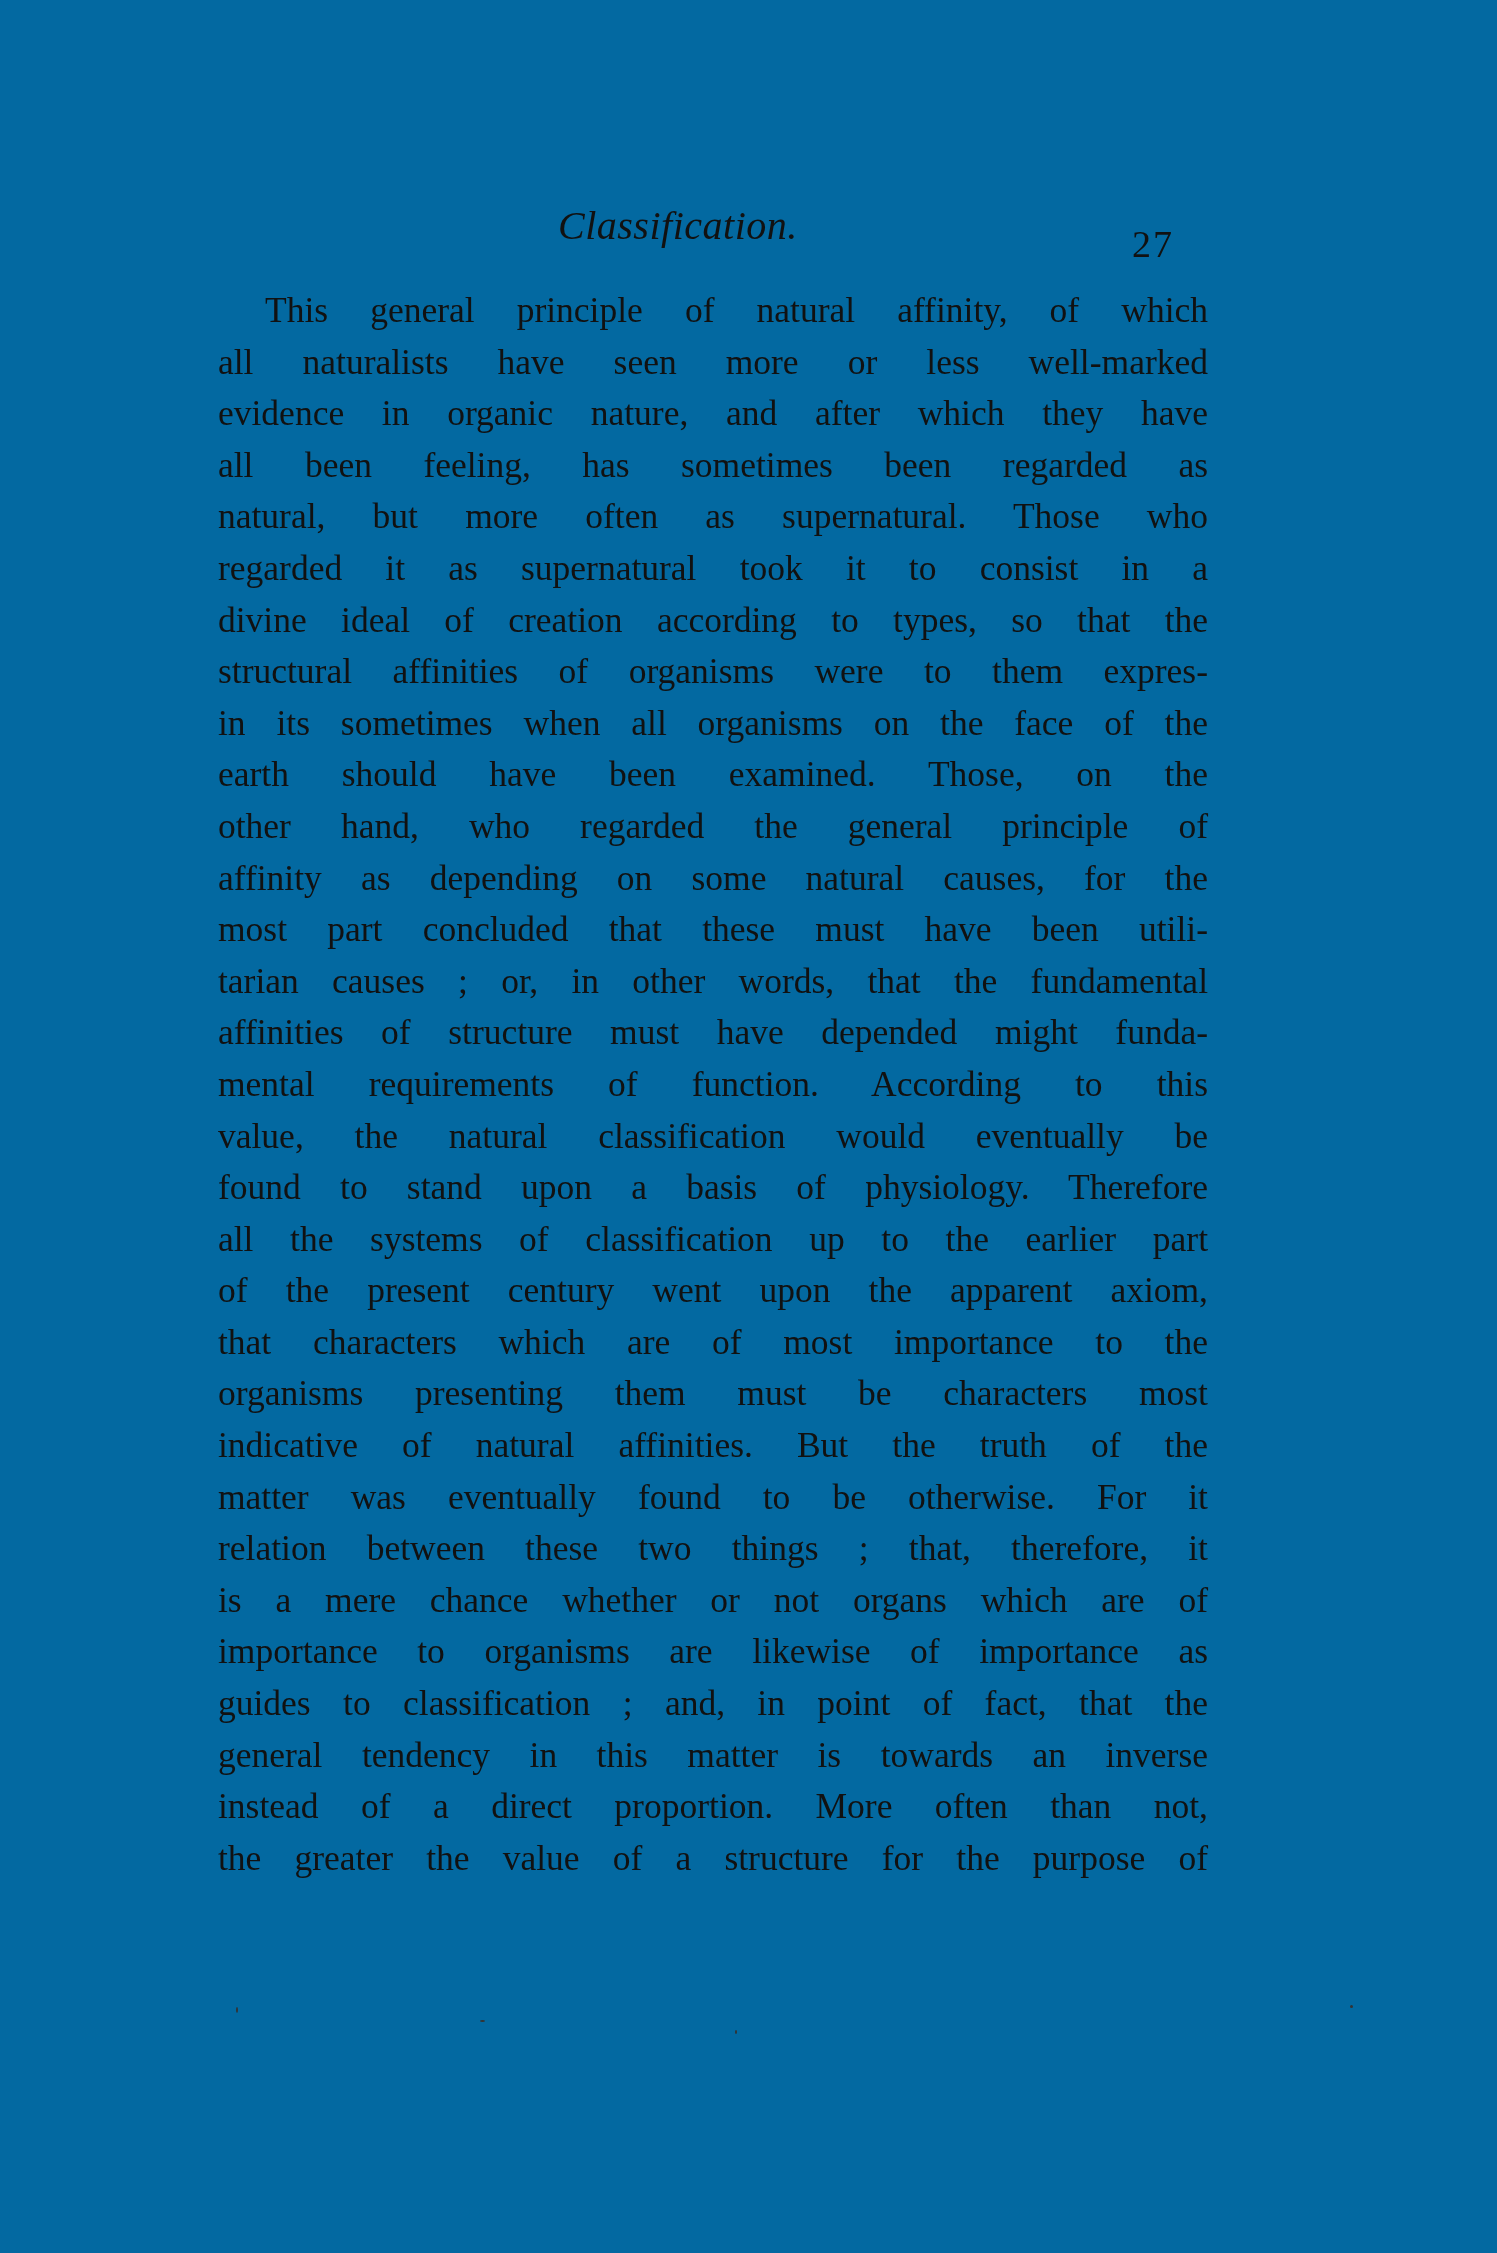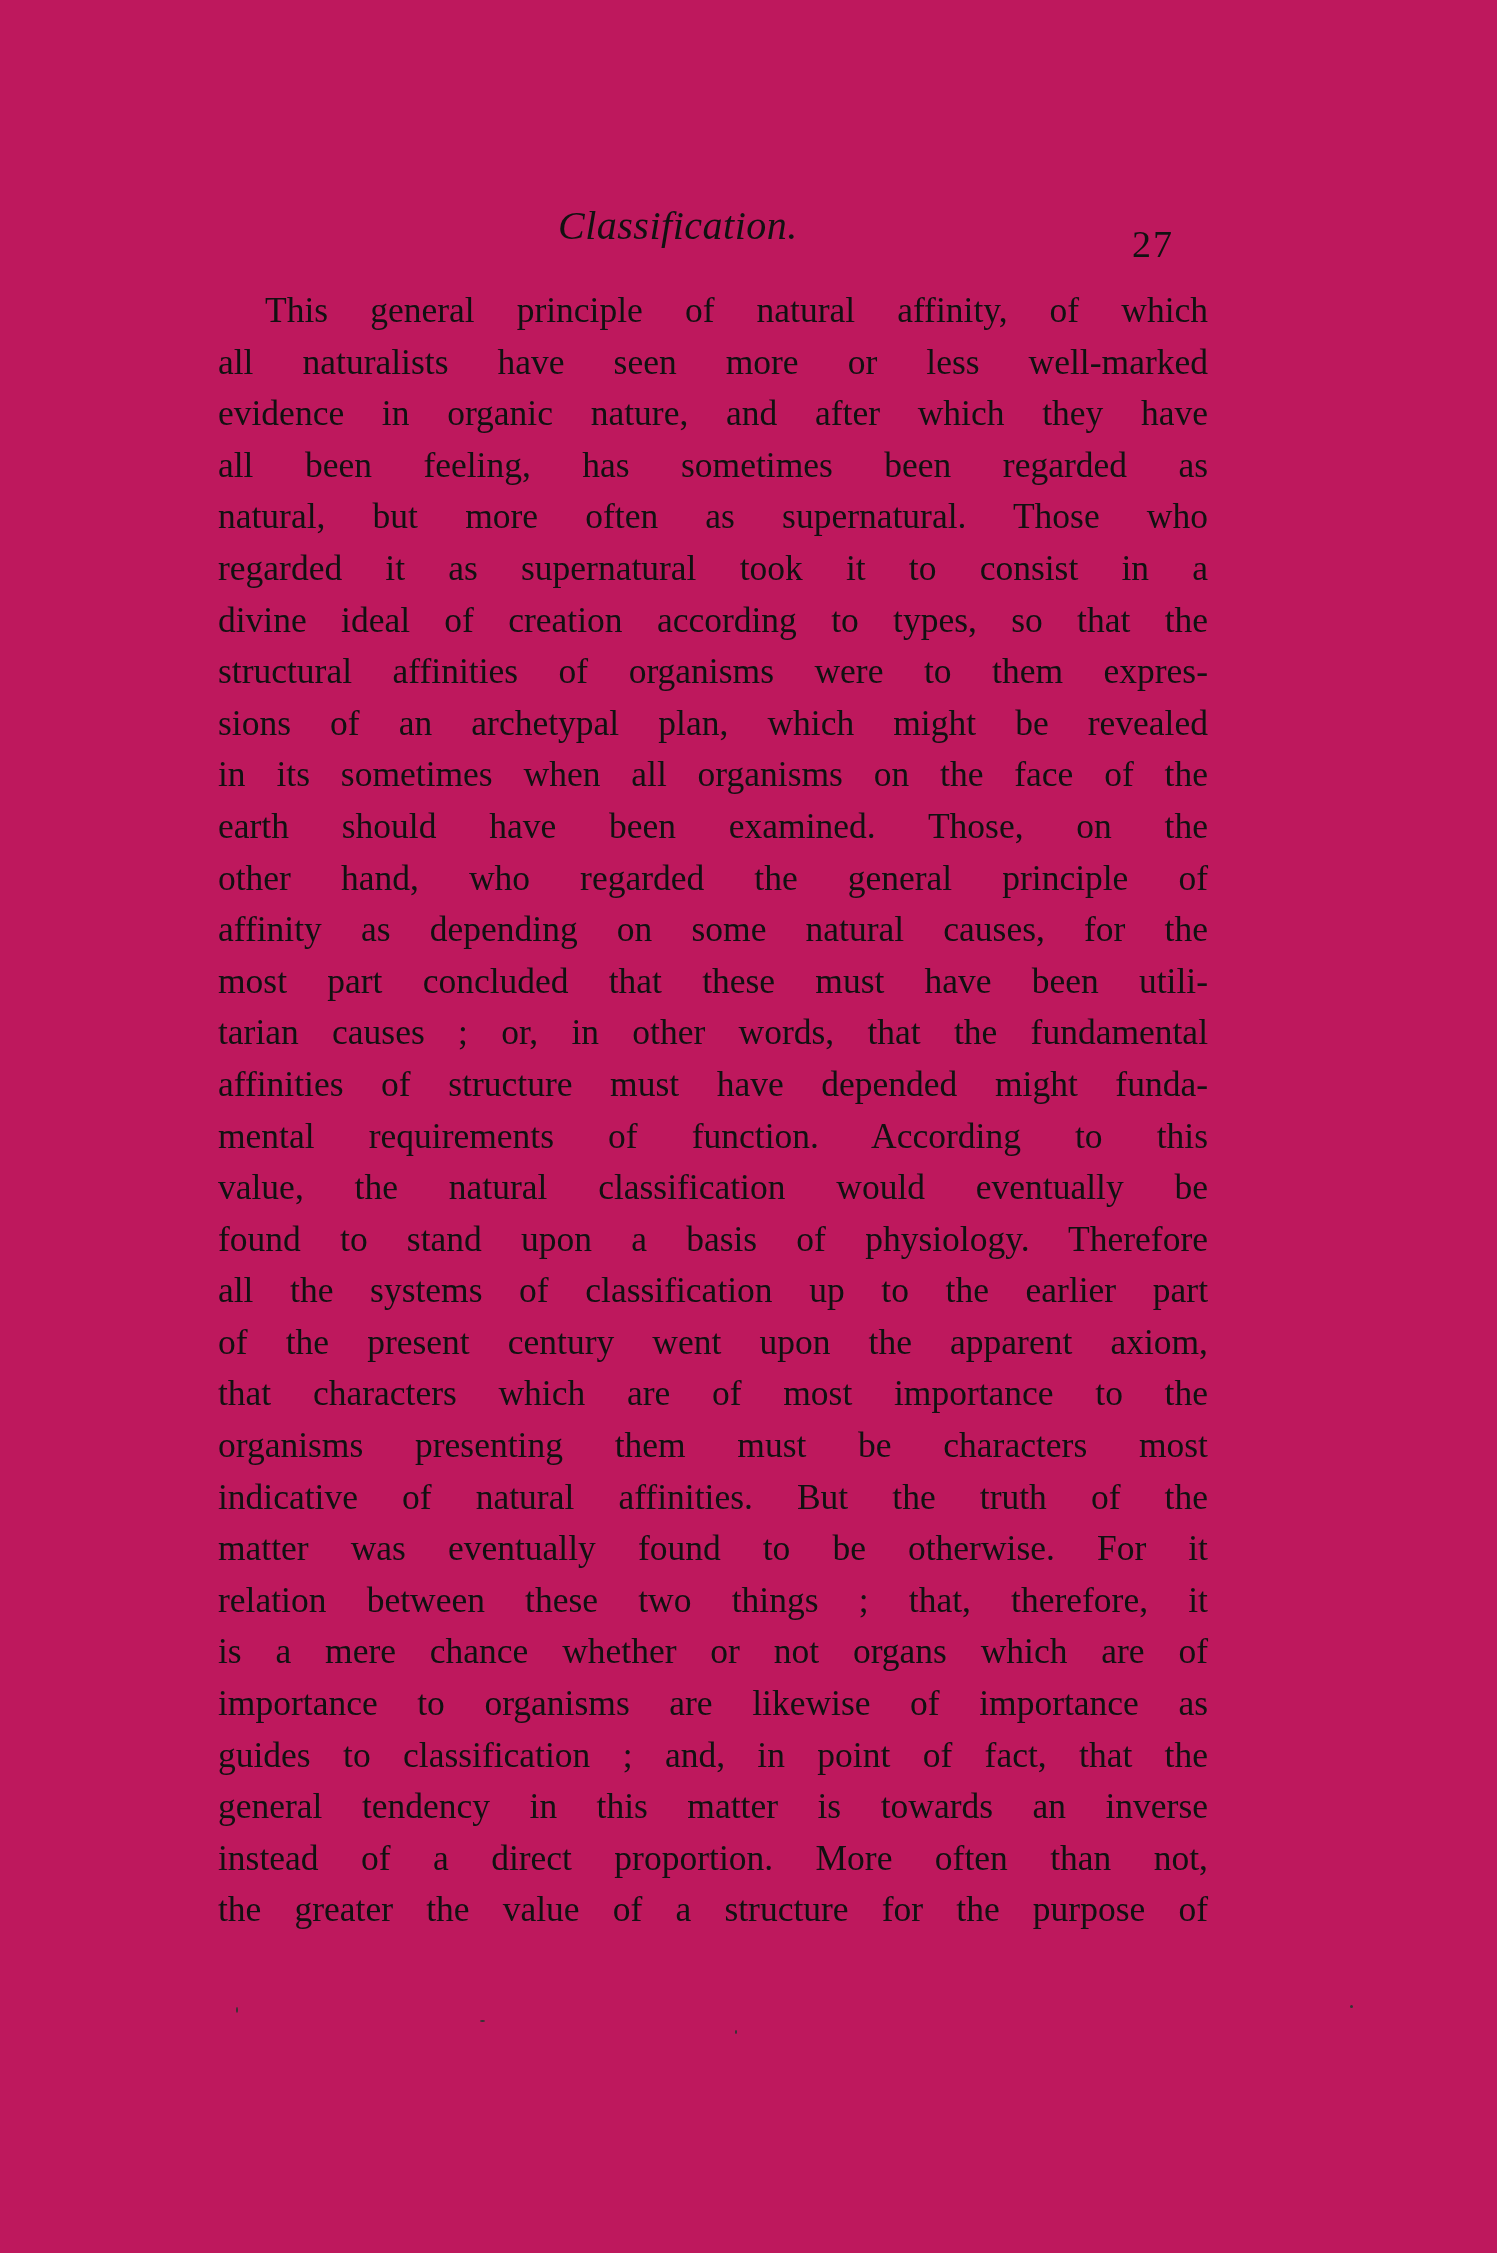--- a/index.html
+++ b/index.html
@@ -14,21 +14,21 @@
       overflow: hidden;
       color: #111111;
       font-family: "Liberation Serif", "DejaVu Serif", serif;
     }
     .page {
       position: absolute;
       left: 0;
       top: 0;
       width: 1497px;
       height: 2253px;
-      background: #be185d;
+      background: #0369a1;
     }
     .running-head {
       position: absolute;
       top: 196px;
       left: 218px;
       width: 990px;
       height: 60px;
     }
     .running-title {
       position: absolute;
@@ -84,21 +84,20 @@
 
   <div class="body-text">
     <span class="line indent">This general principle of natural affinity, of which</span>
     <span class="line">all naturalists have seen more or less well-marked</span>
     <span class="line">evidence in organic nature, and after which they have</span>
     <span class="line">all been feeling, has sometimes been regarded as</span>
     <span class="line">natural, but more often as supernatural.  Those who</span>
     <span class="line">regarded it as supernatural took it to consist in a</span>
     <span class="line">divine ideal of creation according to types, so that the</span>
     <span class="line">structural affinities of organisms were to them expres-</span>
-    <span class="line">sions of an archetypal plan, which might be revealed</span>
     <span class="line">in its sometimes when all organisms on the face of the</span>
     <span class="line">earth should have been examined.  Those, on the</span>
     <span class="line">other hand, who regarded the general principle of</span>
     <span class="line">affinity as depending on some natural causes, for the</span>
     <span class="line">most part concluded that these must have been utili-</span>
     <span class="line">tarian causes ; or, in other words, that the fundamental</span>
     <span class="line">affinities of structure must have depended might funda-</span>
     <span class="line">mental requirements of function.  According to this</span>
     <span class="line">value, the natural classification would eventually be</span>
     <span class="line">found to stand upon a basis of physiology.  Therefore</span>

